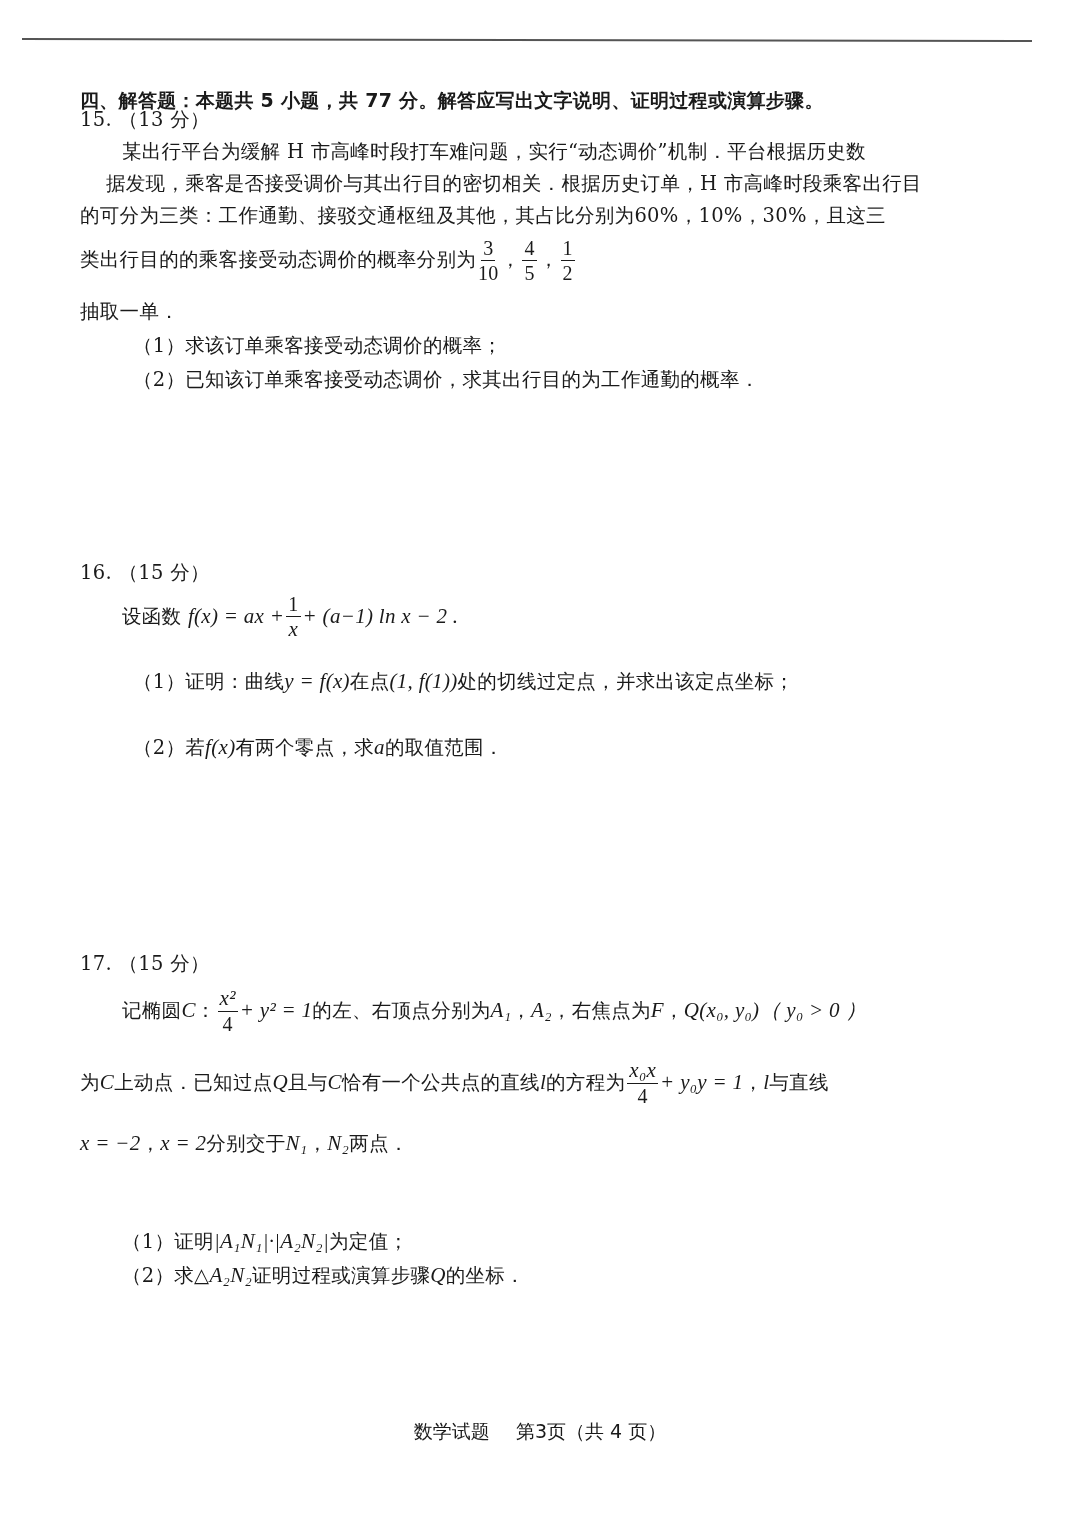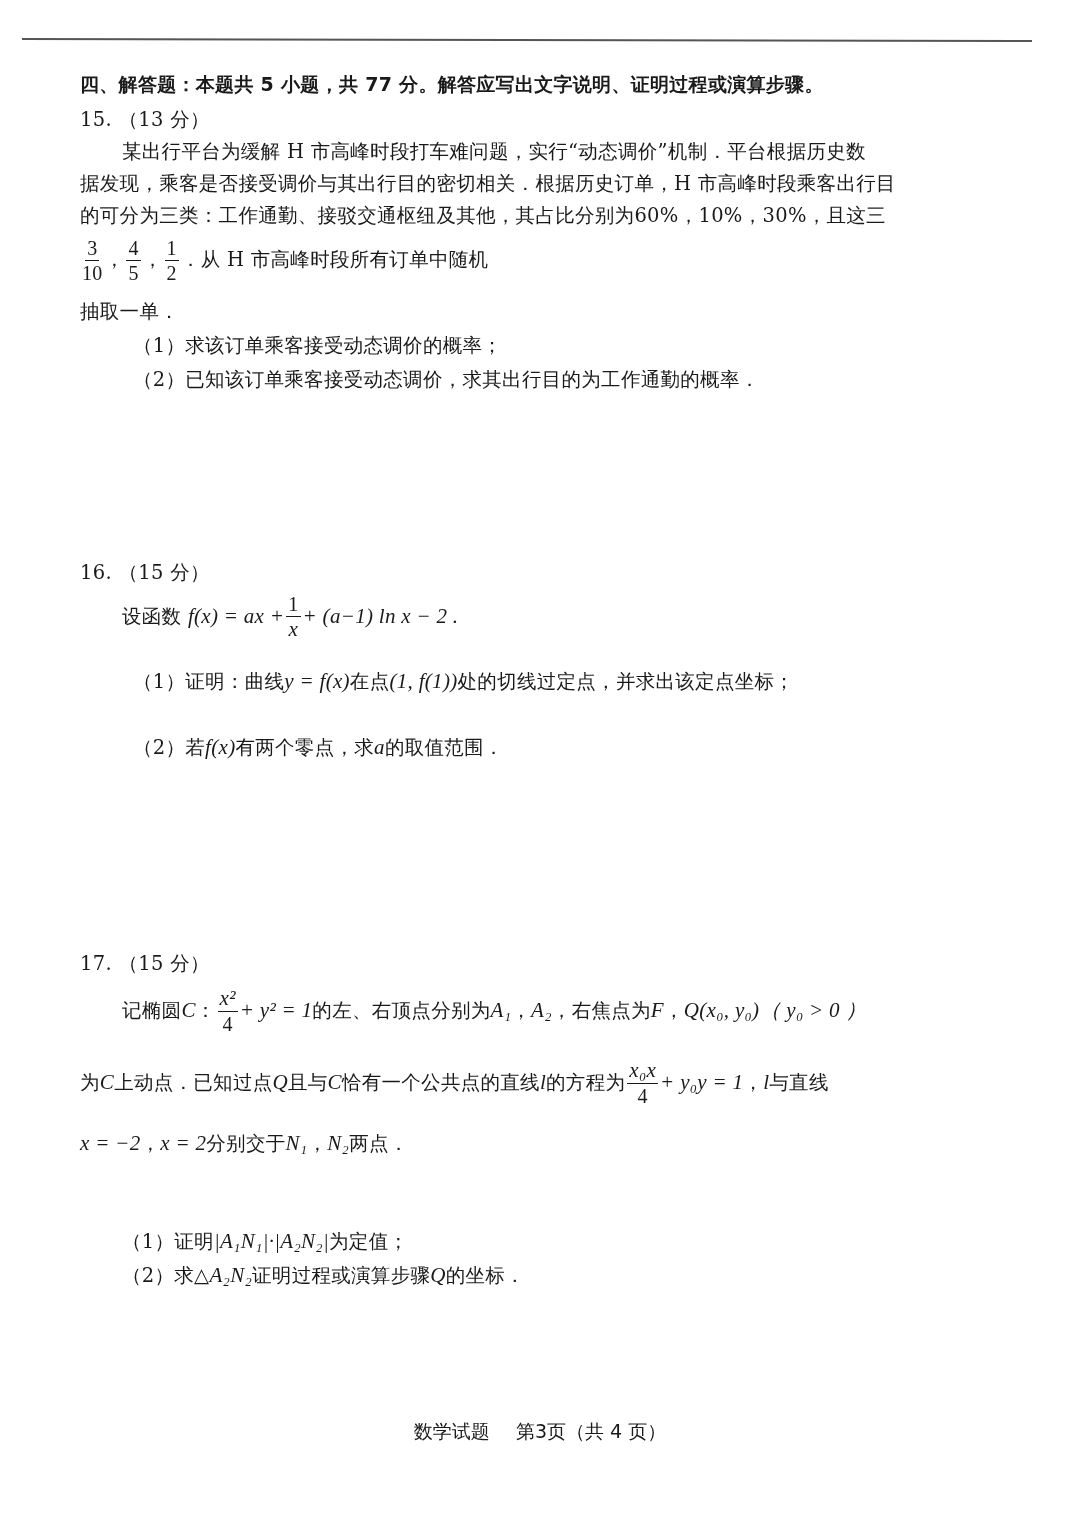--- a/index.html
+++ b/index.html
@@ -18,40 +18,40 @@
     .frac .num { padding: 0 2px 2px; border-bottom: 1.5px solid #1a1a1a; }
     .frac .den { padding-top: 2px; }
     .footer { position: absolute; left: 0; width: 1080px; top: 1419px; text-align: center; font-family: "DejaVu Sans", "Liberation Sans", sans-serif; font-size: 19px; }
     .footer span { margin: 0 10px; }
   </style>
 </head>
 <body>
 
 <div class="top-rule"></div>
 
-<div class="line bold" style="top:72px;">四、解答题：本题共 5 小题，共 77 分。解答应写出文字说明、证明过程或演算步骤。</div>
+<div class="line bold" style="top:88px;">四、解答题：本题共 5 小题，共 77 分。解答应写出文字说明、证明过程或演算步骤。</div>
 
 <div class="line" style="top:106px;">
   <span>15.</span>
   <span>（13 分）</span>
 </div>
 <div class="line indent1" style="top:138px;">某出行平台为缓解 H 市高峰时段打车难问题，实行“动态调价”机制．平台根据历史数</div>
-<div class="line" style="top:170px;">据发现，乘客是否接受调价与其出行目的密切相关．根据历史订单，H 市高峰时段乘客出行目</div>
+<div class="line" style="top:170px;margin-left:26px;">据发现，乘客是否接受调价与其出行目的密切相关．根据历史订单，H 市高峰时段乘客出行目</div>
 <div class="line" style="top:202px;">的可分为三类：工作通勤、接驳交通枢纽及其他，其占比分别为60%，10%，30%，且这三</div>
 <div class="line" style="top:238px;">
-  <span class="frac">
+  <span>类出行目的的乘客接受动态调价的概率分别为</span><span class="frac">
       <span class="num">3</span>
       <span class="den">10</span>
     </span>，<span class="frac">
       <span class="num">4</span>
       <span class="den">5</span>
     </span>，<span class="frac">
       <span class="num">1</span>
       <span class="den">2</span>
-    </span><span>．从 H 市高峰时段所有订单中随机</span>
+    </span>
 </div>
 <div class="line" style="top:298px;">抽取一单．</div>
 <div class="line indent2" style="top:332px;">（1）求该订单乘客接受动态调价的概率；</div>
 <div class="line indent2" style="top:366px;">（2）已知该订单乘客接受动态调价，求其出行目的为工作通勤的概率．</div>
 
 <div class="line" style="top:559px;">
   <span>16.</span>
   <span>（15 分）</span>
 </div>
 <div class="line indent1" style="top:594px;">

